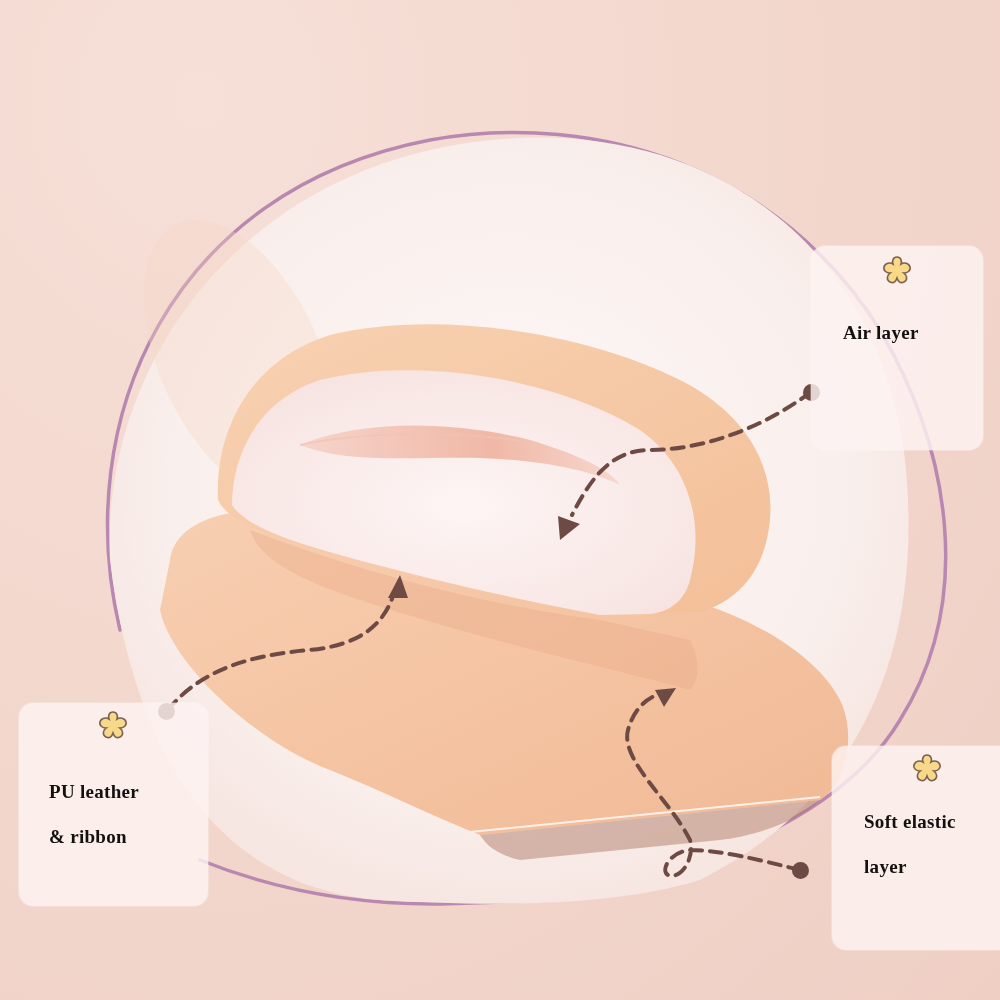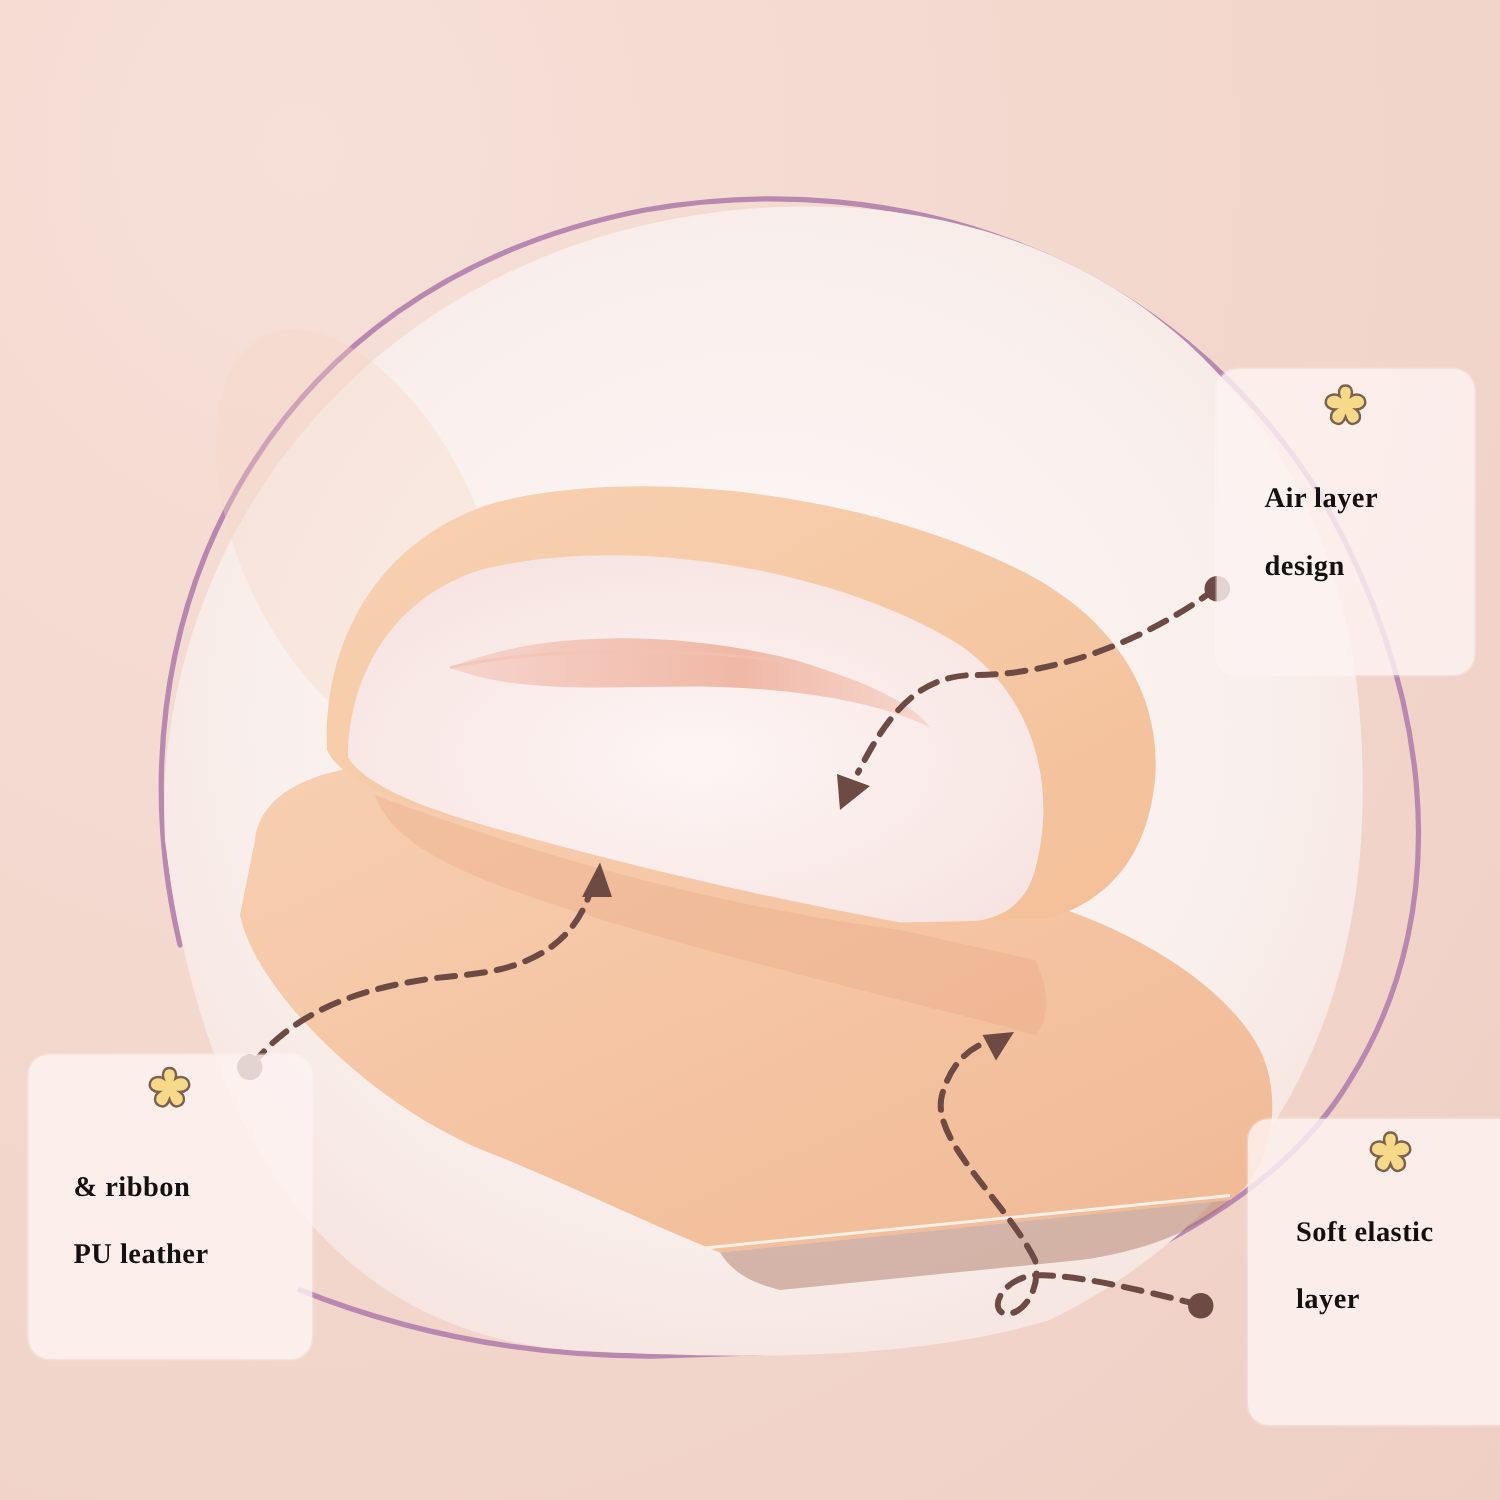--- a/index.html
+++ b/index.html
@@ -85,31 +85,30 @@
 <div class="dot" style="left:803px; top:384px;"></div>
 <div class="dot" style="left:158px; top:703px;"></div>
 <div class="dot" style="left:792px; top:862px;"></div>
 
 <div class="card" style="left:811px; top:246px; width:172px; height:204px;">
   <svg class="flower" viewBox="0 0 36 34" style="top:8px;">
     <path d="M18 3 C22 3 23 7 22 10 C25 8 30 9 31 13 C32 17 28 19 25 19 C28 21 29 26 25 28 C21 30 19 27 18 24 C17 27 15 30 11 28 C7 26 8 21 11 19 C8 19 4 17 5 13 C6 9 11 8 14 10 C13 7 14 3 18 3 Z" fill="#f8d98a" stroke="#7a6150" stroke-width="1.6"></path>
   </svg>
   <div class="label" style="left:32px; top:64px;">
     <div>Air layer</div>
-    <div>design</div>
   </div>
 </div>
 
 <div class="card" style="left:19px; top:703px; width:189px; height:203px;">
   <svg class="flower" viewBox="0 0 36 34" style="top:6px; left:94px;">
     <path d="M18 3 C22 3 23 7 22 10 C25 8 30 9 31 13 C32 17 28 19 25 19 C28 21 29 26 25 28 C21 30 19 27 18 24 C17 27 15 30 11 28 C7 26 8 21 11 19 C8 19 4 17 5 13 C6 9 11 8 14 10 C13 7 14 3 18 3 Z" fill="#f8d98a" stroke="#7a6150" stroke-width="1.6"></path>
   </svg>
   <div class="label" style="left:30px; top:66px;">
+    <div>PU leather</div>
     <div>&amp; ribbon</div>
-    <div>PU leather</div>
   </div>
 </div>
 
 <div class="card" style="left:832px; top:746px; width:189px; height:204px;">
   <svg class="flower" viewBox="0 0 36 34" style="top:6px;">
     <path d="M18 3 C22 3 23 7 22 10 C25 8 30 9 31 13 C32 17 28 19 25 19 C28 21 29 26 25 28 C21 30 19 27 18 24 C17 27 15 30 11 28 C7 26 8 21 11 19 C8 19 4 17 5 13 C6 9 11 8 14 10 C13 7 14 3 18 3 Z" fill="#f8d98a" stroke="#7a6150" stroke-width="1.6"></path>
   </svg>
   <div class="label" style="left:32px; top:53px;">
     <div>Soft elastic</div>
     <div>layer</div>

